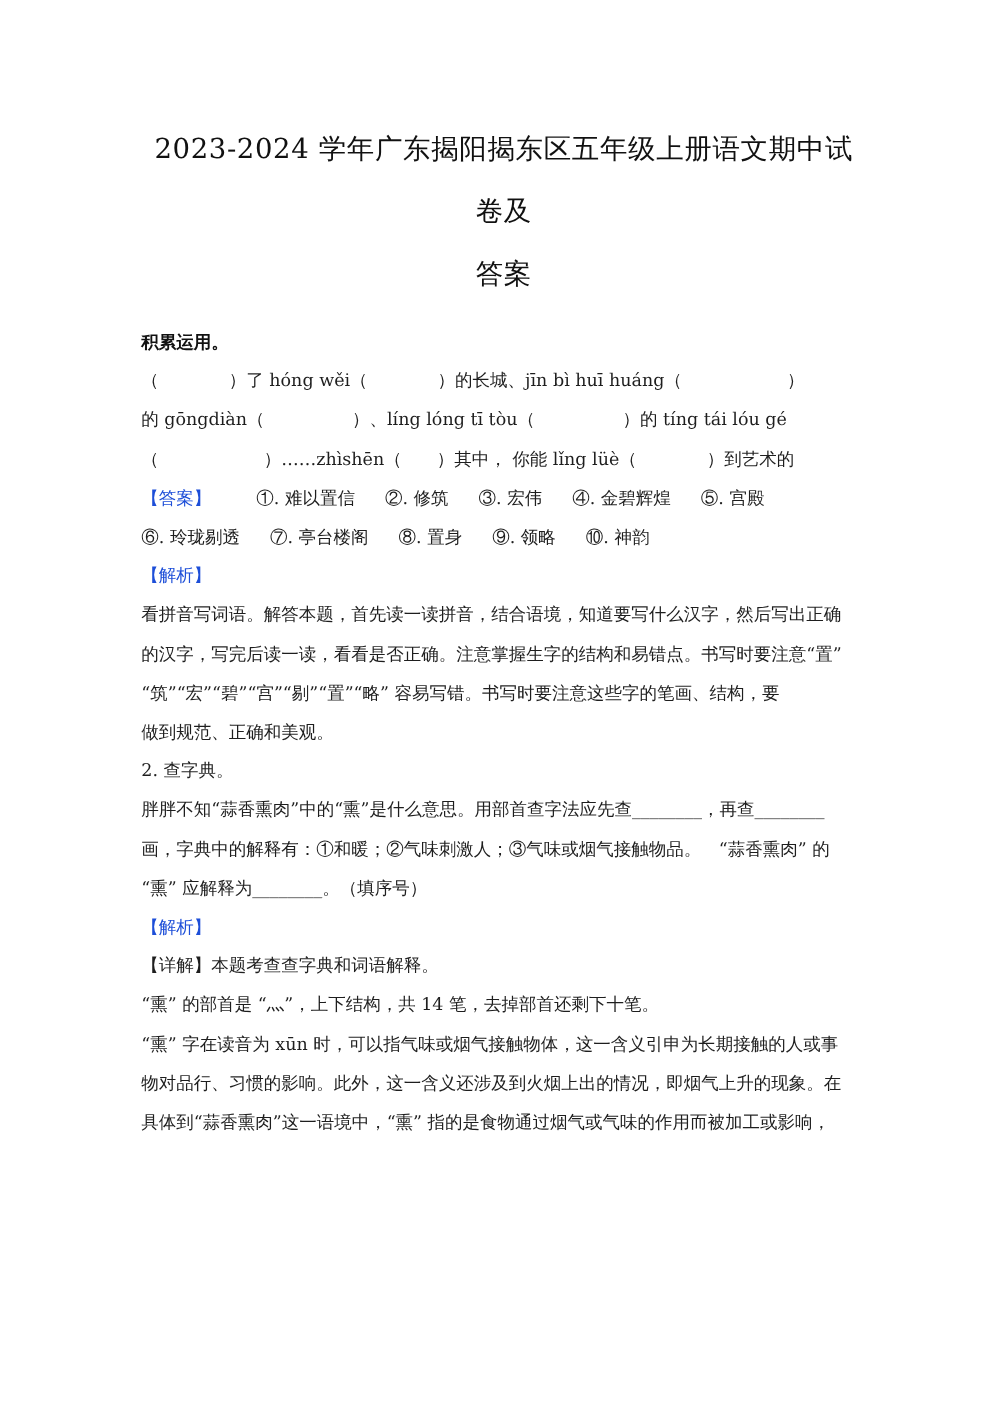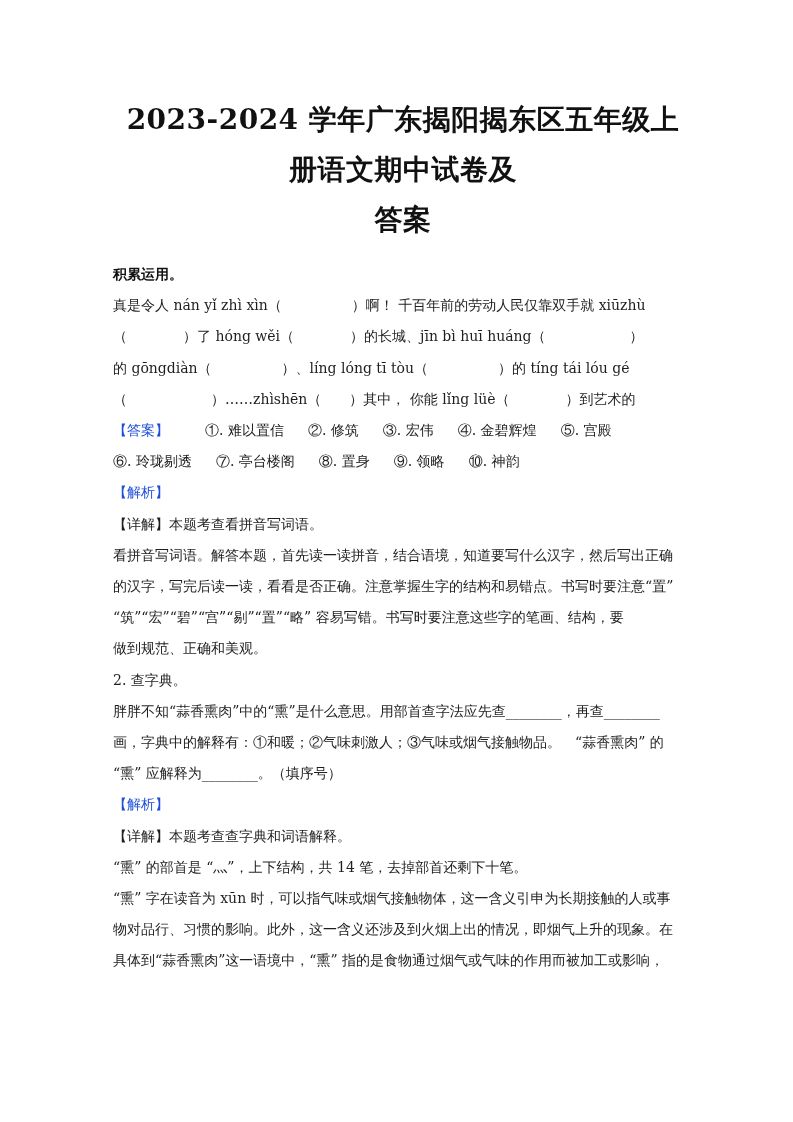--- a/index.html
+++ b/index.html
@@ -8,22 +8,22 @@
     width: 793px;
     height: 1122px;
     box-sizing: border-box;
     background: #ffffff;
     padding: 95px 100px 0 113px;
     font-family: "DejaVu Serif", "Liberation Serif", serif;
     color: #1e1e1e;
     overflow: hidden;
   }
   .doc-title {
-    font-size: 28px;
-    font-weight: bold;
+    font-size: 22px;
+    font-weight: normal;
     text-align: center;
     line-height: 50px;
     color: #111;
     margin: 0 0 14px 0;
     letter-spacing: 0.5px;
   }
   .line {
     font-size: 14px;
     line-height: 31.2px;
     margin: 0;
@@ -40,34 +40,32 @@
 </style>
 </head>
 <body>
 
 <div class="page">
 
   <h1 class="doc-title"><span>2023-2024 学年广东揭阳揭东区五年级上册语文期中试卷及</span><br><span>答案</span></h1>
 
   <p class="line section-heading">积累运用。</p>
 
-  <p class="line">真是令人 nán yǐ zhì xìn（　　　　　）啊！ 千百年前的劳动人民仅靠双手就 xiūzhù</p>
   <p class="line">（　　　　）了 hóng wěi（　　　　）的长城、jīn bì huī huáng（　　　　　　）</p>
   <p class="line">的 gōngdiàn（　　　　　）、líng lóng tī tòu（　　　　　）的 tíng tái lóu gé</p>
   <p class="line">（　　　　　　）……zhìshēn（　　）其中， 你能 lǐng lüè（　　　　）到艺术的</p>
 
   <p class="line">
     <span class="blue ans-label">【答案】</span><span class="ans-item">①. 难以置信</span><span class="ans-item">②. 修筑</span><span class="ans-item">③. 宏伟</span><span class="ans-item">④. 金碧辉煌</span><span class="ans-item">⑤. 宫殿</span>
   </p>
   <p class="line">
     <span class="ans-item">⑥. 玲珑剔透</span><span class="ans-item">⑦. 亭台楼阁</span><span class="ans-item">⑧. 置身</span><span class="ans-item">⑨. 领略</span><span class="ans-item">⑩. 神韵</span>
   </p>
 
   <p class="line blue">【解析】</p>
-  <p class="line">【详解】本题考查看拼音写词语。</p>
   <p class="line">看拼音写词语。解答本题，首先读一读拼音，结合语境，知道要写什么汉字，然后写出正确</p>
   <p class="line">的汉字，写完后读一读，看看是否正确。注意掌握生字的结构和易错点。书写时要注意“置”</p>
   <p class="line">“筑”“宏”“碧”“宫”“剔”“置”“略” 容易写错。书写时要注意这些字的笔画、结构，要</p>
   <p class="line">做到规范、正确和美观。</p>
 
   <p class="line">2. 查字典。</p>
   <p class="line">胖胖不知“蒜香熏肉”中的“熏”是什么意思。用部首查字法应先查________，再查________</p>
   <p class="line">画，字典中的解释有：①和暖；②气味刺激人；③气味或烟气接触物品。　“蒜香熏肉” 的</p>
   <p class="line">“熏” 应解释为________。（填序号）</p>
 

